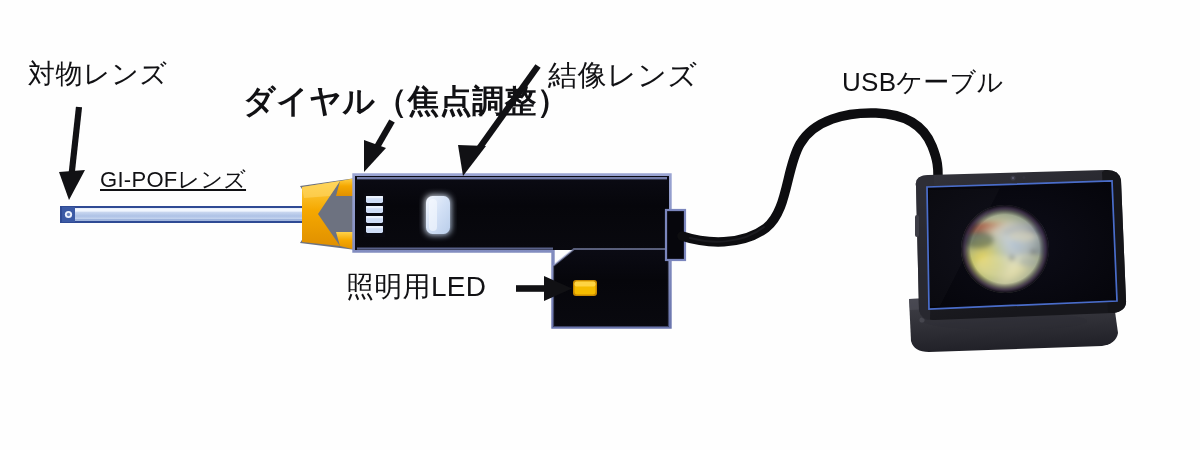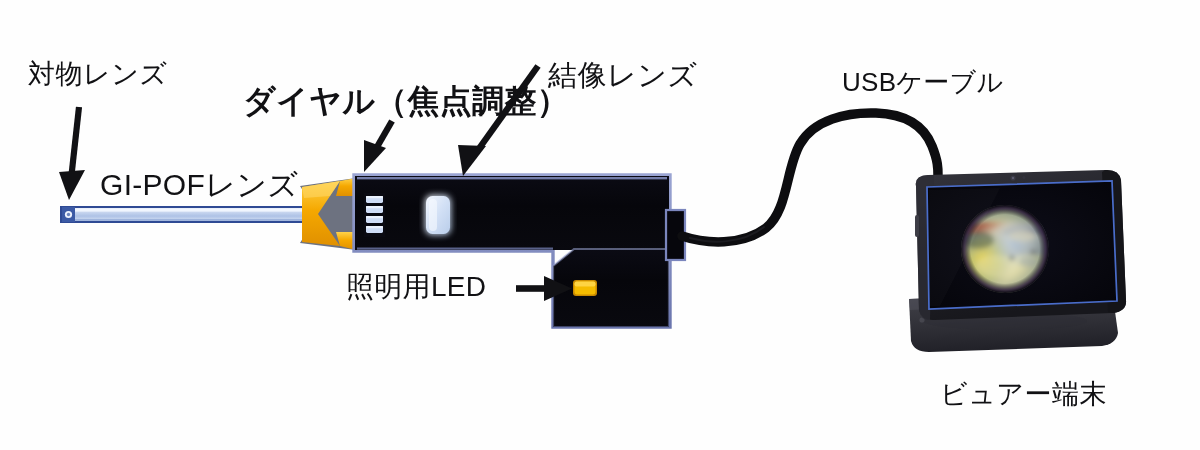--- a/index.html
+++ b/index.html
@@ -20,21 +20,21 @@
   }
   .label {
     position: absolute;
     color: #111114;
     font-family: "Liberation Sans", "DejaVu Sans", sans-serif;
     white-space: nowrap;
     line-height: 1.1;
     user-select: none;
   }
   #lbl-objective   { left: 28px;  top: 60px;  font-size: 27px; letter-spacing: 0.5px; }
-  #lbl-gipof       { left: 100px; top: 168px; font-size: 30px; letter-spacing: 0.3px; }
+  #lbl-gipof       { left: 100px; top: 168px; font-size: 22px; letter-spacing: 0.3px; text-decoration: underline; }
   #lbl-dial        { left: 243px; top: 84px;  font-size: 32px; letter-spacing: 0.3px; font-weight: bold; }
   #lbl-imaging     { left: 548px; top: 60px;  font-size: 29px; letter-spacing: 0.5px; }
   #lbl-usb         { left: 842px; top: 68px;  font-size: 26px; letter-spacing: 0.3px; text-align: right; }
   #lbl-led         { left: 346px; top: 272px; font-size: 28px; letter-spacing: 0.3px; text-align: center; }
   #lbl-viewer      { left: 940px; top: 380px; font-size: 27px; letter-spacing: 0.5px; }
 
   .svg-layer {
     position: absolute;
     left: 0; top: 0;
     width: 1200px;
@@ -293,15 +293,14 @@
   <div class="label" id="lbl-gipof">GI-POFレンズ</div>
 
   <div class="label" id="lbl-dial">ダイヤル（焦点調整）</div>
 
   <div class="label" id="lbl-imaging">結像レンズ</div>
 
   <div class="label" id="lbl-usb">USBケーブル</div>
 
   <div class="label" id="lbl-led">照明用LED</div>
 
-  <div class="label" id="lbl-viewer">ビュアー端末</div>
 
 </div>
 
 </body></html>

